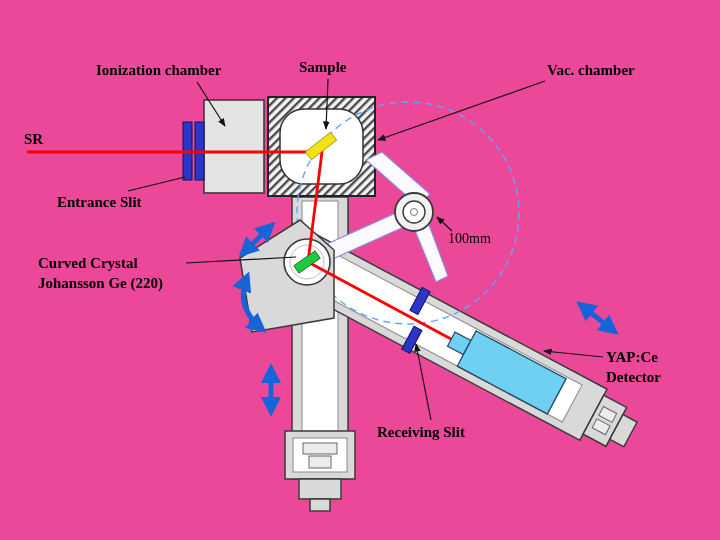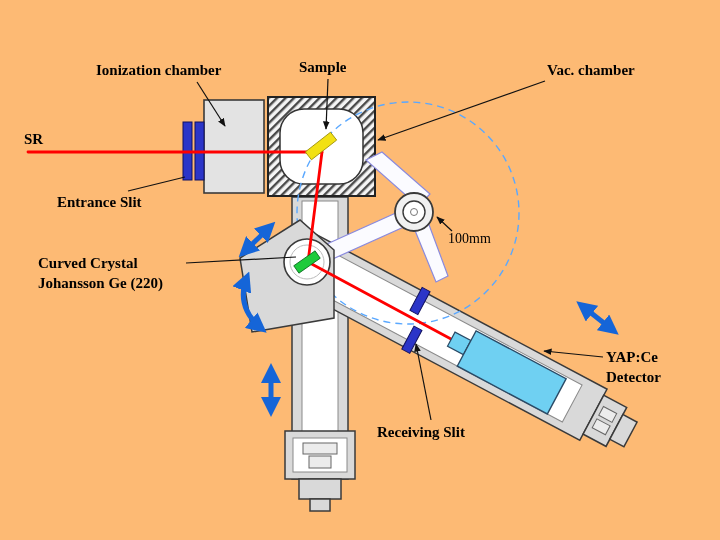--- a/index.html
+++ b/index.html
@@ -1,16 +1,16 @@
 <!DOCTYPE html>
 <html><head>
 <meta charset="utf-8">
 <style>
   html,body{margin:0;padding:0;background:#ffffff;}
-  .stage{position:relative;width:720px;height:540px;background:#fdba74;overflow:hidden;
+  .stage{position:relative;width:720px;height:540px;background:#ec4899;overflow:hidden;
          font-family:"Liberation Serif",serif;}
   svg{display:block;}
   .lbl{font-family:"Liberation Serif",serif;font-size:15px;font-weight:bold;fill:#000;}
   .lbl-sm{font-family:"Liberation Serif",serif;font-size:14px;font-weight:normal;fill:#000;}
   .metal{fill:#d9d9d9;stroke:#3a3a3a;stroke-width:1.5;}
   .metal-light{fill:#ececec;stroke:#666;stroke-width:1;}
   .channel{fill:#ffffff;stroke:#8a8a8a;stroke-width:1;}
   .leader{stroke:#111;stroke-width:1.2;fill:none;}
 </style>
 </head>

